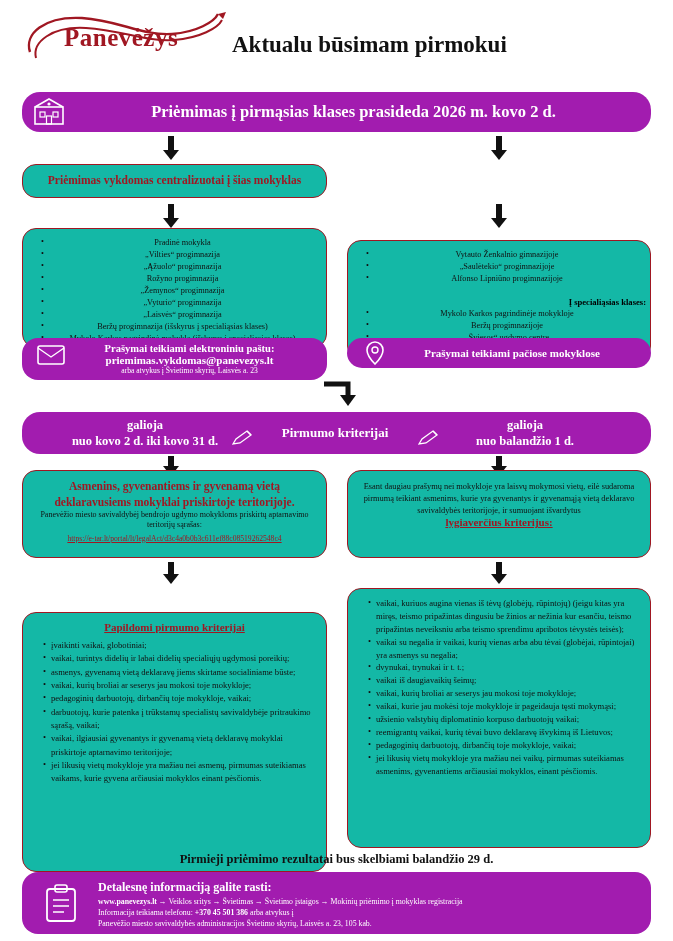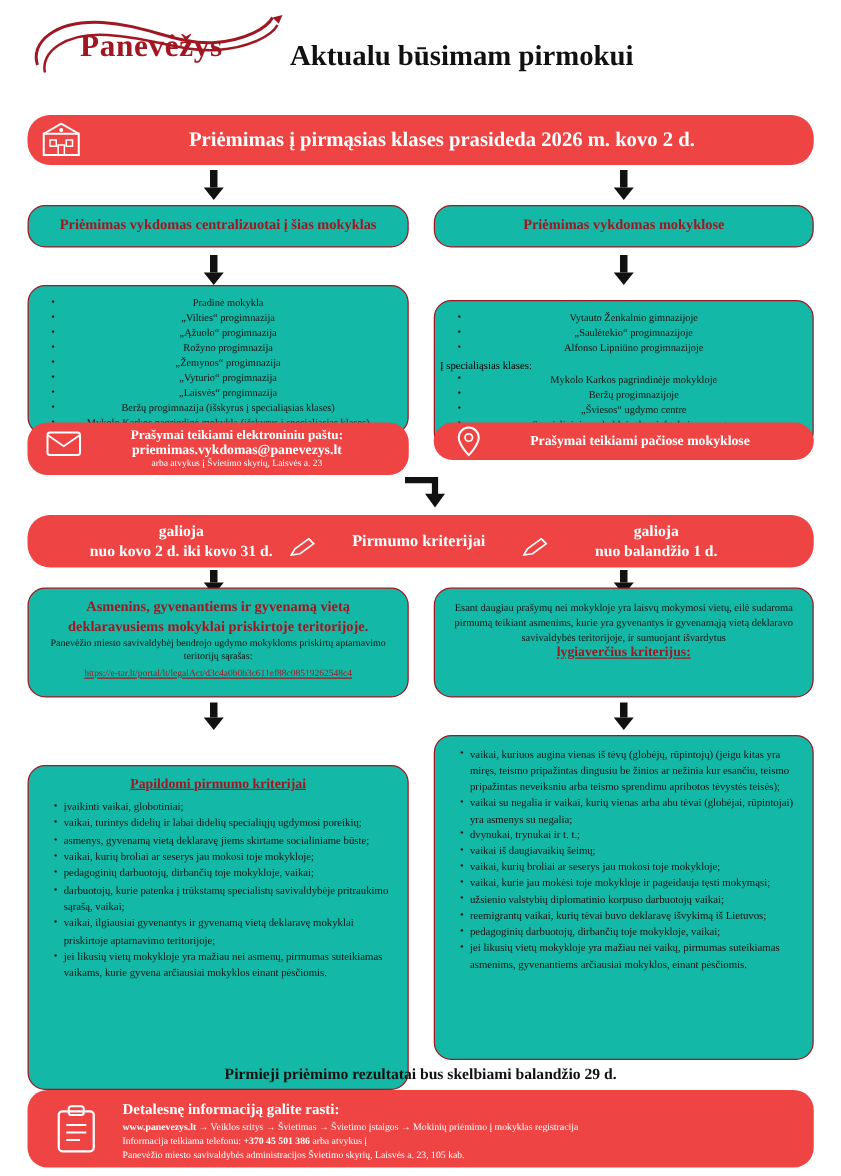--- a/index.html
+++ b/index.html
@@ -49,21 +49,21 @@
     top: 32px;
     font-size: 23px;
     font-weight: bold;
     color: #111;
     font-family: "Liberation Serif", serif;
   }
 
   
   .band {
     position: absolute;
-    background: #ef4444;
+    background: #a21caf;
     color: #fff;
     border-radius: 18px;
     display: flex;
     align-items: center;
     justify-content: center;
     text-align: center;
     font-weight: bold;
   }
   .box {
     position: absolute;
@@ -116,23 +116,23 @@
   ul.plain li:before {
     content: "•";
     position: absolute;
     left: 0;
     top: -1px;
     color: #111;
   }
   .ul-wrap { text-align: center; }
   .sub-head {
     font-size: 8.6px;
-    text-align: left;
-    font-weight: normal;
-    margin: 2px 0 1px;
+    text-align: right;
+    font-weight: bold;
+    margin: 12px 0 1px;
   }
 
   
   #main-band {
     left: 22px; top: 92px; width: 629px; height: 40px;
     font-size: 16.5px;
   }
   #main-band .label { padding-left: 34px; }
   .school-icon {
     position: absolute;
@@ -269,23 +269,20 @@
     <div class="shaft" style="height:14px;"></div>
     <div class="head" style="top:14px;"></div>
   </div>
   <div class="arrow" style="left:491px; top:136px;">
     <div class="shaft" style="height:14px;"></div>
     <div class="head" style="top:14px;"></div>
   </div>
 
   <div class="box" id="box-centralized">
     <div class="box-title">Priėmimas vykdomas centralizuotai į šias mokyklas</div>
-  </div>
-  <div class="box" id="box-schools">
-    <div class="box-title">Priėmimas vykdomas mokyklose</div>
   </div>
 
   <div class="arrow" style="left:163px; top:204px;">
     <div class="shaft" style="height:14px;"></div>
     <div class="head" style="top:14px;"></div>
   </div>
   <div class="arrow" style="left:491px; top:204px;">
     <div class="shaft" style="height:14px;"></div>
     <div class="head" style="top:14px;"></div>
   </div>

